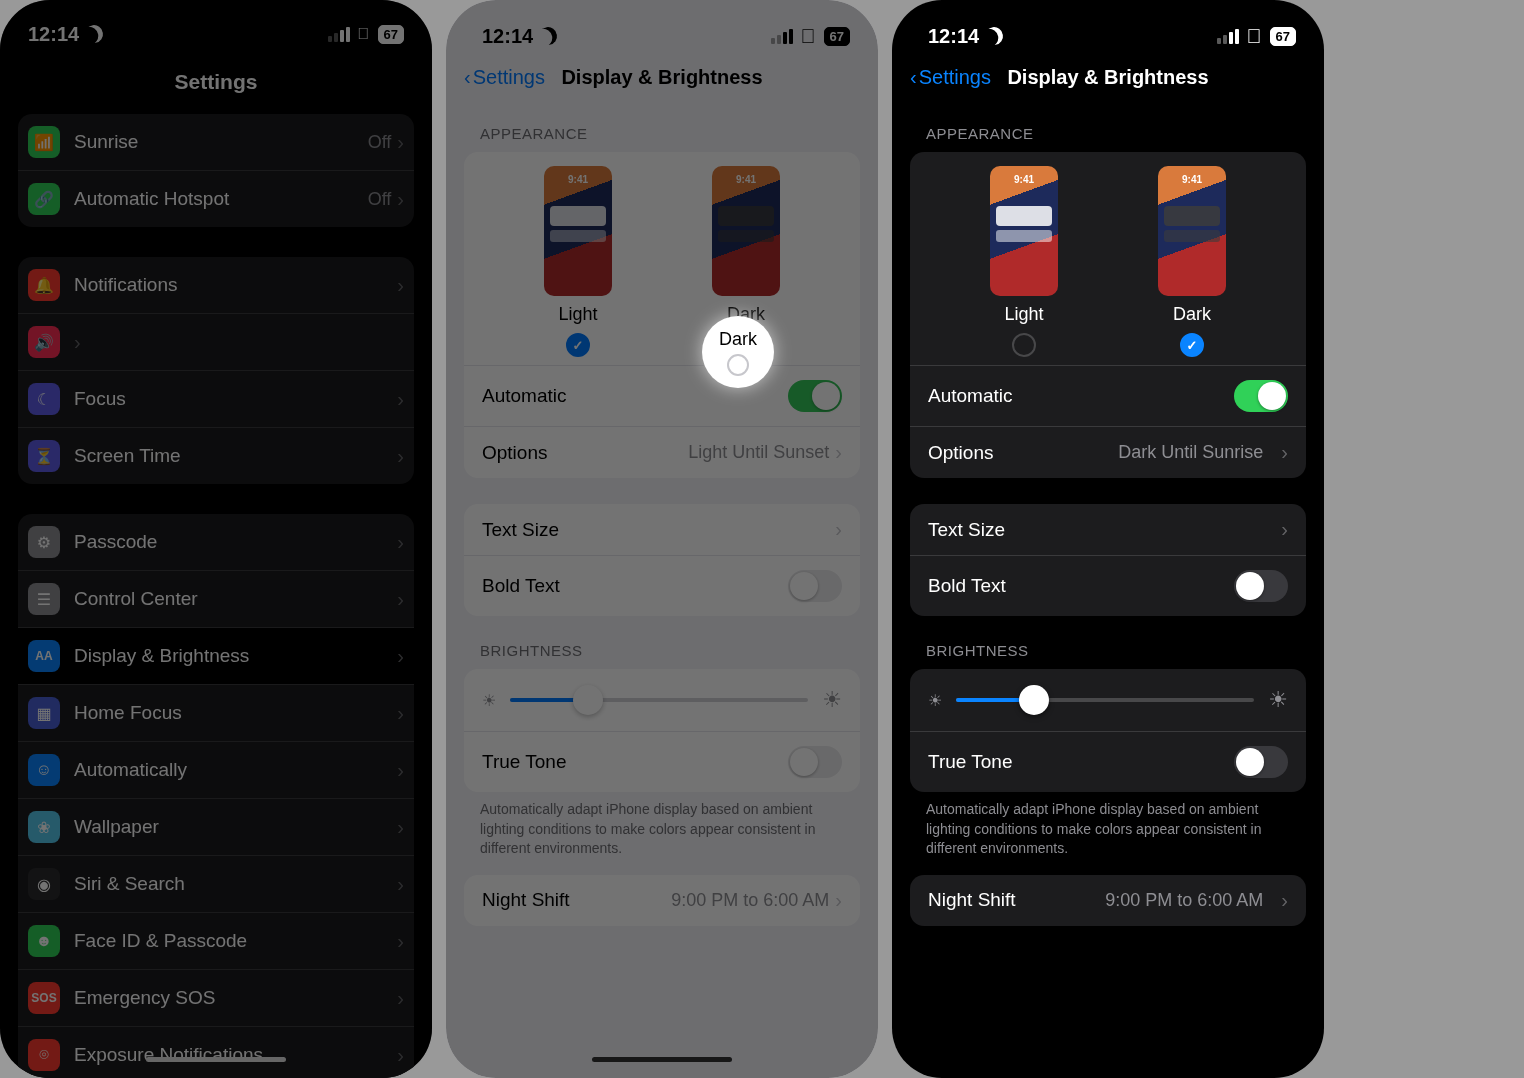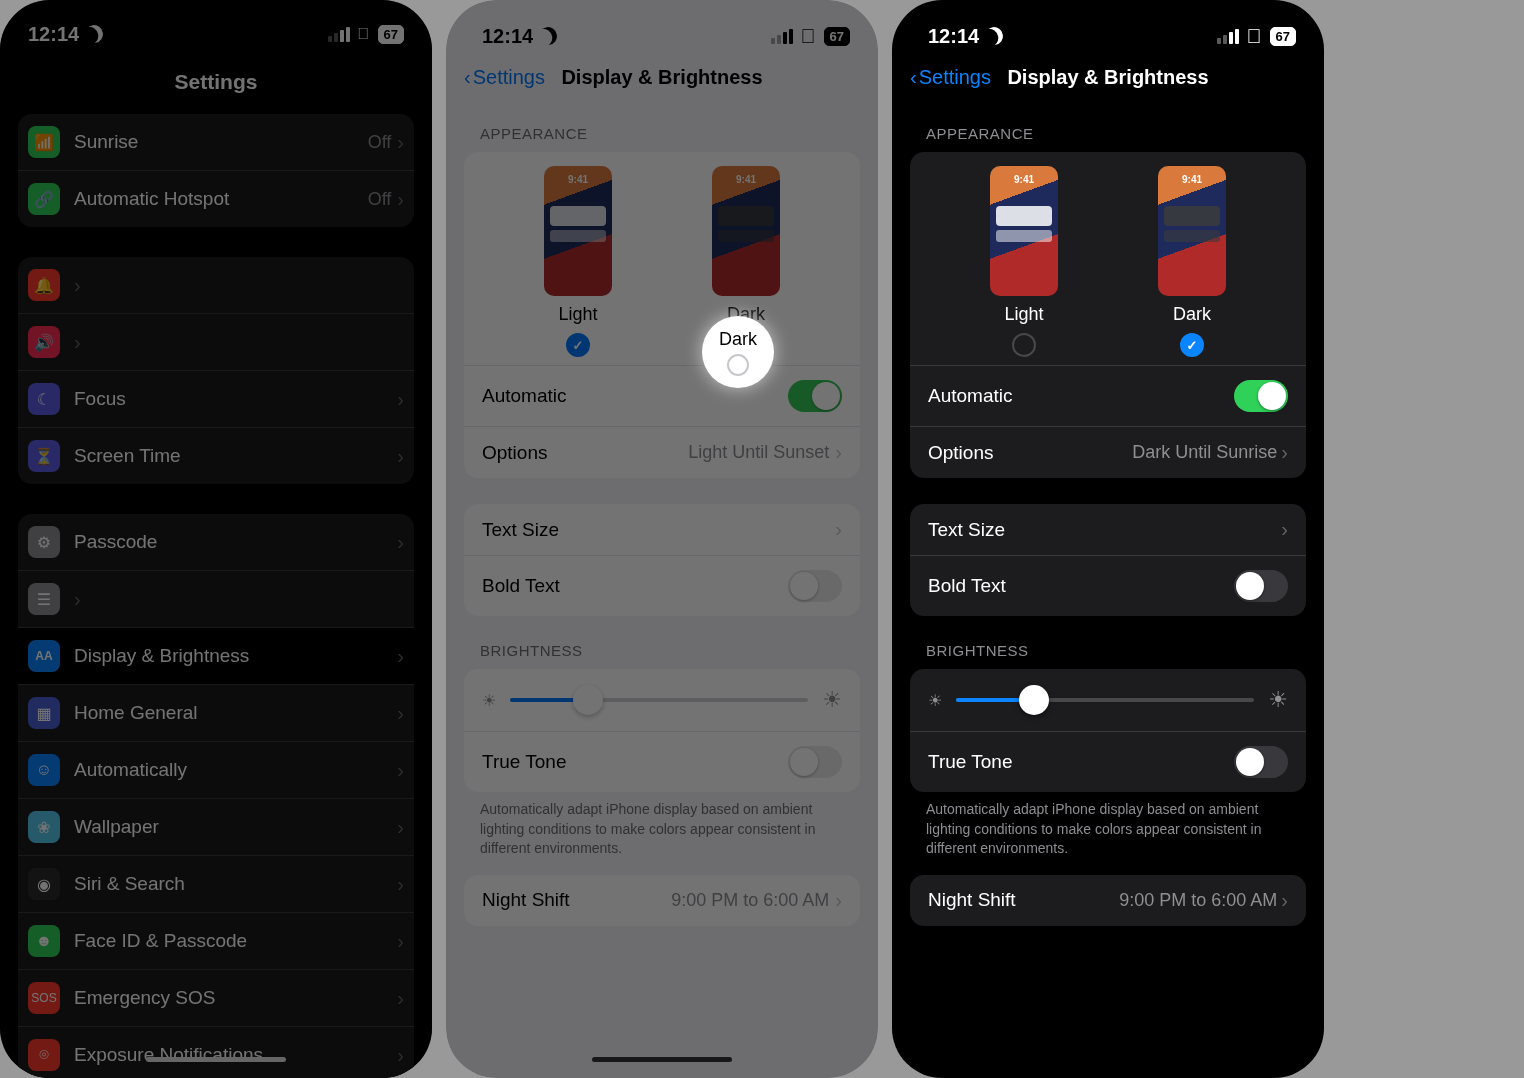--- a/index.html
+++ b/index.html
@@ -111,21 +111,21 @@
   .nav3 .back{ color:#0a84ff; font-size:20px; display:flex;align-items:center;gap:2px;}
   .nav3 .title{ position:absolute;left:50%;transform:translateX(-50%);font-size:20px;font-weight:600;color:#fff;}
   .sect-h3{ color:#8d8d92; font-size:15px; letter-spacing:.5px;padding:26px 34px 10px;text-transform:uppercase;}
   .card3{ margin:0 18px;background:#1c1c1e;border-radius:14px;overflow:hidden;}
   .ap-opt3 .nm{font-size:18px;color:#fff;margin-bottom:8px;}
   .radio3{width:24px;height:24px;border-radius:50%;border:2px solid #48484a;margin:0 auto;display:flex;align-items:center;justify-content:center;}
   .radio3.on{background:#0a84ff;border-color:#0a84ff;}
   .radio3.on::after{content:"✓";color:#fff;font-size:13px;font-weight:700;}
   .row3{display:flex;align-items:center;padding:14px 18px;border-top:0.5px solid #3a3a3c;}
   .row3 .lbl{flex:1;font-size:19px;color:#fff;}
-  .row3 .val{color:#8e8e93;font-size:18px;margin-right:4px;}
+  .row3 .val{color:#8e8e93;font-size:18px;margin-right:18px;}
   .row3 .chev{color:#636366;font-size:20px;}
   .toggle3{width:54px;height:32px;border-radius:16px;position:relative;}
   .toggle3.on{background:#30d158;}.toggle3.off{background:#39393d;}
   .toggle3 .knob{width:28px;height:28px;background:#fff;border-radius:50%;position:absolute;top:2px;box-shadow:0 1px 3px rgba(0,0,0,.4);}
   .toggle3.on .knob{right:2px}.toggle3.off .knob{left:2px}
   .slider3{flex:1;height:4px;background:#48484a;border-radius:2px;position:relative;}
   .slider3 .fill{position:absolute;left:0;top:0;bottom:0;background:#0a84ff;border-radius:2px;}
   .slider3 .thumb{position:absolute;top:50%;width:30px;height:30px;background:#fff;border-radius:50%;transform:translate(-50%,-50%);box-shadow:0 2px 5px rgba(0,0,0,.5);}
   .footnote3{color:#8d8d92;font-size:14px;padding:8px 34px 16px;line-height:1.4;}
   .batt3{border:1.5px solid #fff;border-radius:5px;padding:1px 5px;font-size:13px;background:#fff;color:#000;font-weight:700;}
@@ -165,20 +165,21 @@
           <div class="row">
             <div class="icon ic-hot">🔗</div>
             <div class="lbl">Automatic Hotspot</div>
             <div class="val">Off</div>
             <div class="chev">›</div>
           </div>
         </div>
         <div class="list-group">
           <div class="row">
             <div class="icon ic-noti">🔔</div>
+            <div class="lbl">Notifications</div>
             <div class="chev">›</div>
           </div>
           <div class="row">
             <div class="icon ic-snd">🔊</div>
             <div class="chev">›</div>
           </div>
           <div class="row">
             <div class="icon ic-focus">☾</div>
             <div class="lbl">Focus</div>
             <div class="chev">›</div>
@@ -190,30 +191,31 @@
           </div>
         </div>
         <div class="list-group">
           <div class="row">
             <div class="icon ic-gen">⚙︎</div>
             <div class="lbl">Passcode</div>
             <div class="chev">›</div>
           </div>
           <div class="row">
             <div class="icon ic-cc">☰</div>
+            <div class="lbl">Control Center</div>
             <div class="chev">›</div>
           </div>
           <div class="row highlight">
             <div class="icon ic-disp" style="font-size: 12px; font-weight: 700;">AA</div>
             <div class="lbl">Display &amp; Brightness</div>
             <div class="chev">›</div>
           </div>
           <div class="row">
             <div class="icon ic-home">▦</div>
-            <div class="lbl">Home General</div>
+            <div class="lbl">Home Focus</div>
             <div class="chev">›</div>
           </div>
           <div class="row">
             <div class="icon ic-acc">☺︎</div>
             <div class="lbl">Automatically</div>
             <div class="chev">›</div>
           </div>
           <div class="row">
             <div class="icon ic-wall">❀</div>
             <div class="lbl">Wallpaper</div>
@@ -223,21 +225,21 @@
             <div class="icon ic-siri">◉</div>
             <div class="lbl">Siri &amp; Search</div>
             <div class="chev">›</div>
           </div>
           <div class="row">
             <div class="icon ic-face">☻</div>
             <div class="lbl">Face ID &amp; Passcode</div>
             <div class="chev">›</div>
           </div>
           <div class="row">
-            <div class="icon ic-sos" style="font-size: 12px; font-weight: 400; text-align: right;">SOS</div>
+            <div class="icon ic-sos" style="font-size: 12px; font-weight: 700; text-align: right;">SOS</div>
             <div class="lbl">Emergency SOS</div>
             <div class="chev">›</div>
           </div>
           <div class="row">
             <div class="icon ic-exp">⌾</div>
             <div class="lbl">Exposure Notifications</div>
             <div class="chev">›</div>
           </div>
         </div>
       </div>

